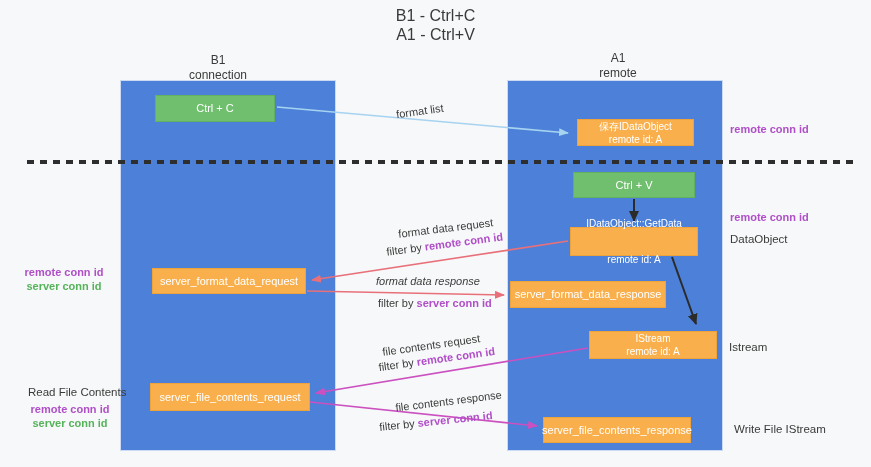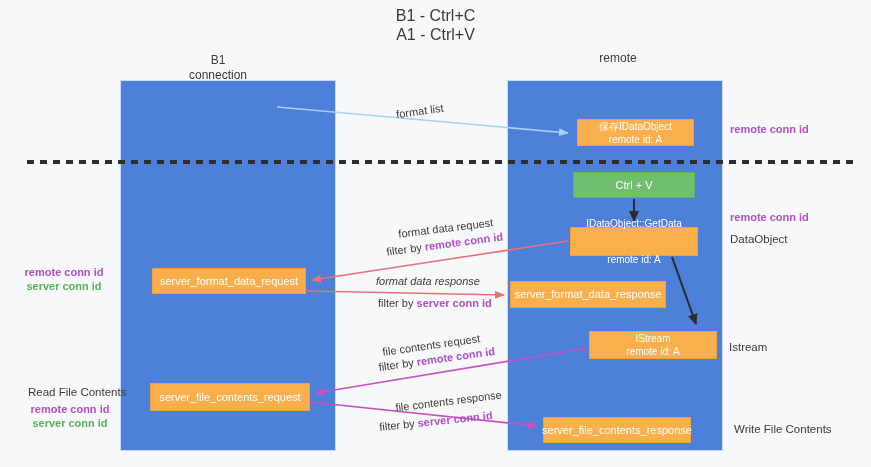--- a/index.html
+++ b/index.html
@@ -39,20 +39,21 @@
   <div class="title-block">
     <div>B1 - Ctrl+C</div>
     <div>A1 - Ctrl+V</div>
   </div>
 
   <div class="lane-header" style="left:158px; top:53px;">
     <div>B1</div>
     <div>connection</div>
   </div>
   <div class="lane-header" style="left:558px; top:51px;">
+    <div>A1</div>
     <div>remote</div>
   </div>
 
   <div class="lane" style="left:120px;"></div>
   <div class="lane" style="left:507px;"></div>
 
   <svg class="overlay" viewBox="0 0 871 467">
     <defs>
       <marker id="m-blue" markerWidth="12" markerHeight="10" refX="9" refY="4" orient="auto" markerUnits="userSpaceOnUse">
         <path d="M0,0 L10,4 L0,8 Z" fill="#a6d3f0"></path>
@@ -78,20 +79,23 @@
 
     <line x1="307" y1="291" x2="504" y2="295" stroke="#e8707a" stroke-width="1.6" marker-end="url(#m-salmon)"></line>
 
     <line x1="672" y1="257" x2="696" y2="324" stroke="#2b2b2b" stroke-width="2" marker-end="url(#m-black)"></line>
 
     <line x1="588" y1="348" x2="316" y2="393" stroke="#cb50c0" stroke-width="1.6" marker-end="url(#m-magenta)"></line>
 
     <line x1="310" y1="402" x2="537" y2="426" stroke="#cb50c0" stroke-width="1.6" marker-end="url(#m-magenta)"></line>
   </svg>
 
+  <div class="node green" style="left:155px; top:95px; width:120px; height:27px;">
+    <span>Ctrl + C</span>
+  </div>
 
   <div class="node orange" style="left:577px; top:119px; width:117px; height:27px;">
     <span class="l2">保存IDataObject</span>
     <span class="l2">remote id: A</span>
   </div>
 
   <div class="node green" style="left:573px; top:172px; width:122px; height:26px;">
     <span>Ctrl + V</span>
   </div>
 
@@ -140,21 +144,21 @@
   <div class="flow-label" style="left:379px; top:415px; transform:rotate(-6deg);"><span>filter by </span><span class="purple">server conn id</span></div>
 
   <div class="side-label bold-purple" style="left:730px; top:123px;">remote conn id</div>
 
   <div class="side-label bold-purple" style="left:730px; top:211px;">remote conn id</div>
 
   <div class="side-label" style="left:730px; top:233px;">DataObject</div>
 
   <div class="side-label" style="left:729px; top:341px;">Istream</div>
 
-  <div class="side-label" style="left:734px; top:423px;">Write File Contents</div>
+  <div class="side-label" style="left:734px; top:423px;">Write File IStream</div>
 
   <div class="side-group" style="left:16px; top:265px; width:96px;">
     <div class="purple">remote conn id</div>
     <div class="greentx">server conn id</div>
   </div>
 
   <div class="side-label" style="left:28px; top:386px;">Read File Contents</div>
 
   <div class="side-group" style="left:16px; top:402px; width:108px;">
     <div class="purple">remote conn id</div>

